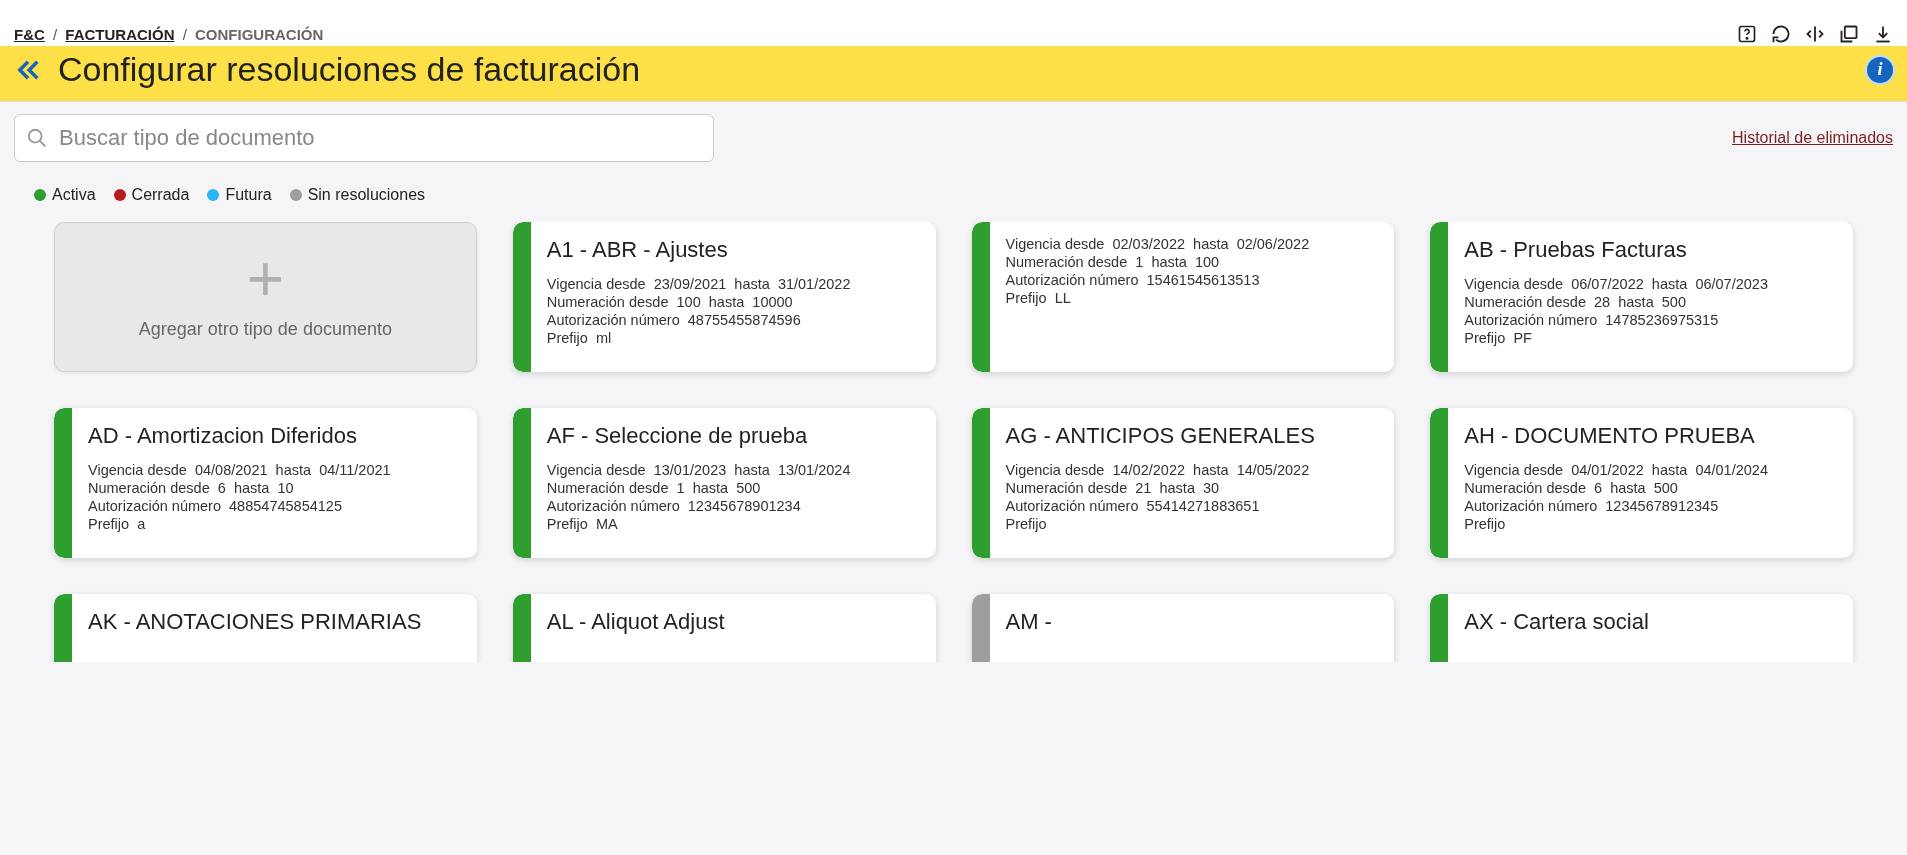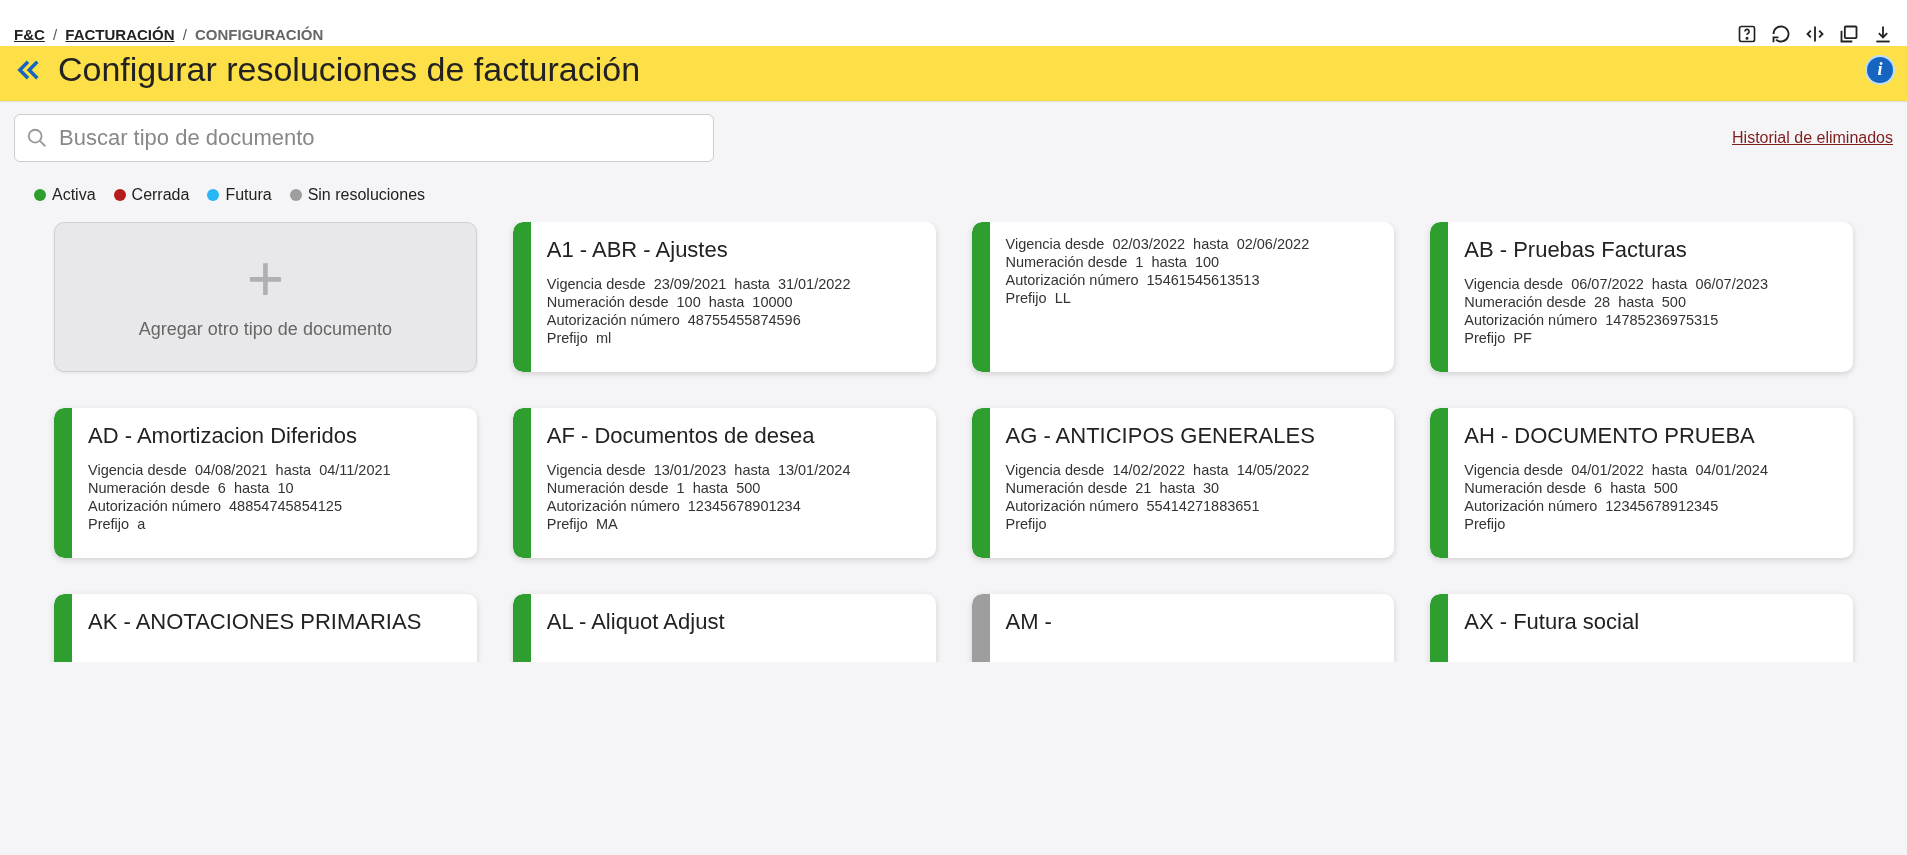--- a/index.html
+++ b/index.html
@@ -275,21 +275,21 @@
       <div class="card-title">AD - Amortizacion Diferidos</div>
       <div class="card-line"><b>Vigencia desde</b>&nbsp; 04/08/2021 &nbsp;<b>hasta</b>&nbsp; 04/11/2021</div>
       <div class="card-line"><b>Numeración desde</b>&nbsp; 6 &nbsp;<b>hasta</b>&nbsp; 10</div>
       <div class="card-line"><b>Autorización número</b>&nbsp; 48854745854125</div>
       <div class="card-line"><b>Prefijo</b>&nbsp; a</div>
     </div>
         </div>
         <div class="card">
     <div class="stripe stripe-green"></div>
     <div class="card-body">
-      <div class="card-title">AF - Documentos de desea</div>
+      <div class="card-title">AF - Seleccione de prueba</div>
       <div class="card-line"><b>Vigencia desde</b>&nbsp; 13/01/2023 &nbsp;<b>hasta</b>&nbsp; 13/01/2024</div>
       <div class="card-line"><b>Numeración desde</b>&nbsp; 1 &nbsp;<b>hasta</b>&nbsp; 500</div>
       <div class="card-line"><b>Autorización número</b>&nbsp; 12345678901234</div>
       <div class="card-line"><b>Prefijo</b>&nbsp; MA</div>
     </div>
         </div>
         <div class="card">
     <div class="stripe stripe-green"></div>
     <div class="card-body">
       <div class="card-title">AG - ANTICIPOS GENERALES</div>
@@ -323,18 +323,18 @@
         </div>
         <div class="card">
     <div class="stripe stripe-gray"></div>
     <div class="card-body">
       <div class="card-title">AM - </div>
     </div>
         </div>
         <div class="card">
     <div class="stripe stripe-green"></div>
     <div class="card-body">
-      <div class="card-title">AX - Futura social</div>
+      <div class="card-title">AX - Cartera social</div>
     </div>
         </div>
       </div>
   </div>
 </div>
 
 </body></html>

